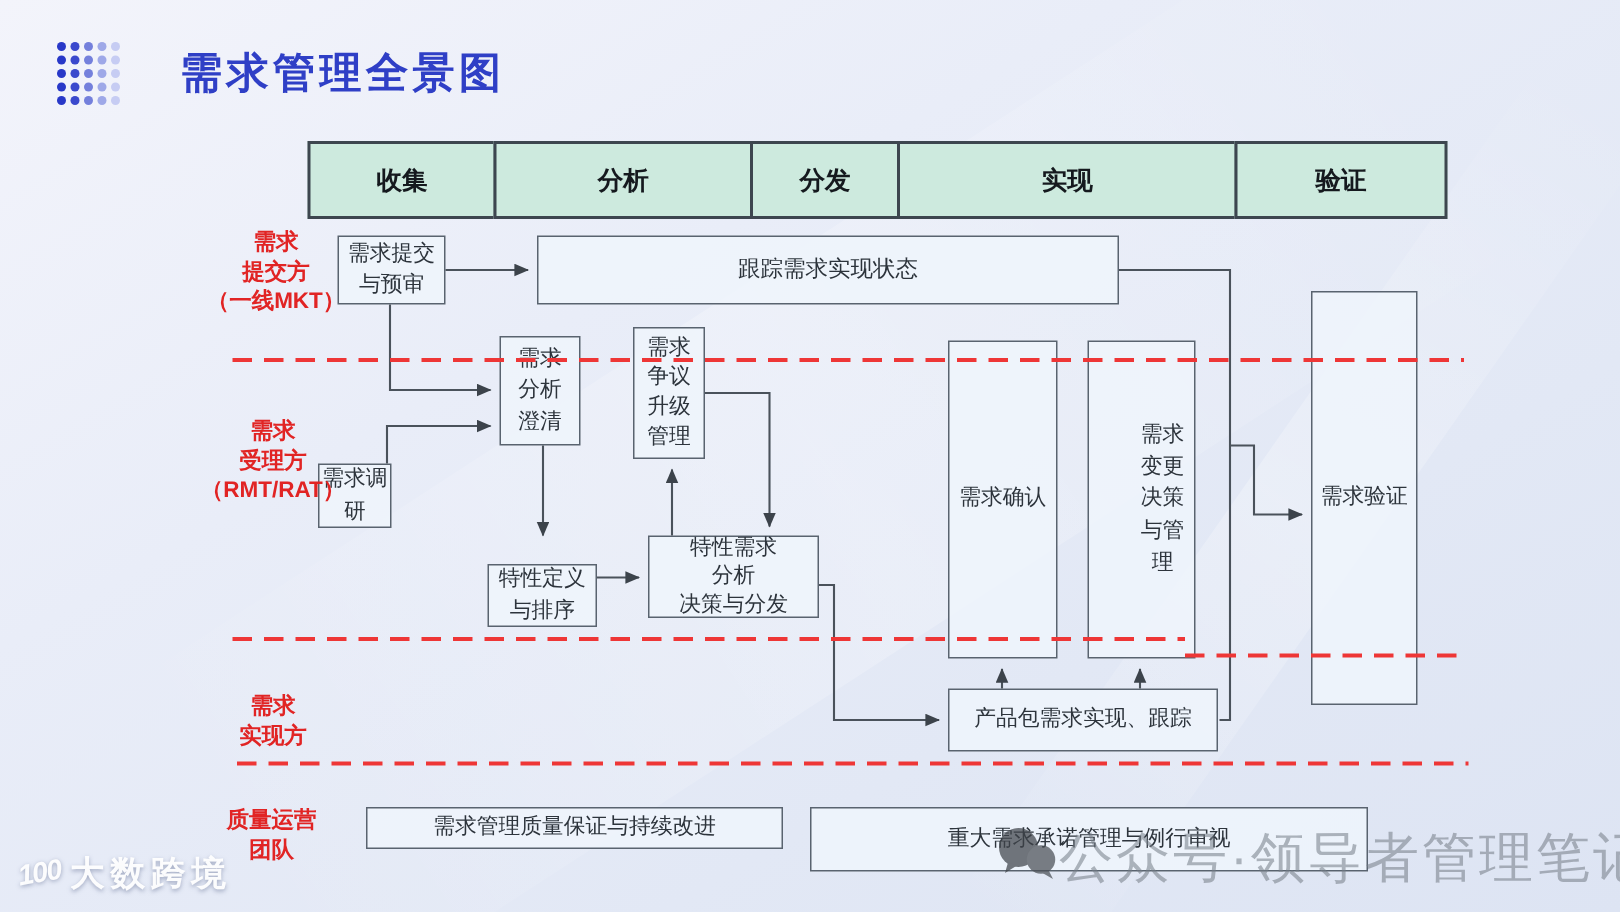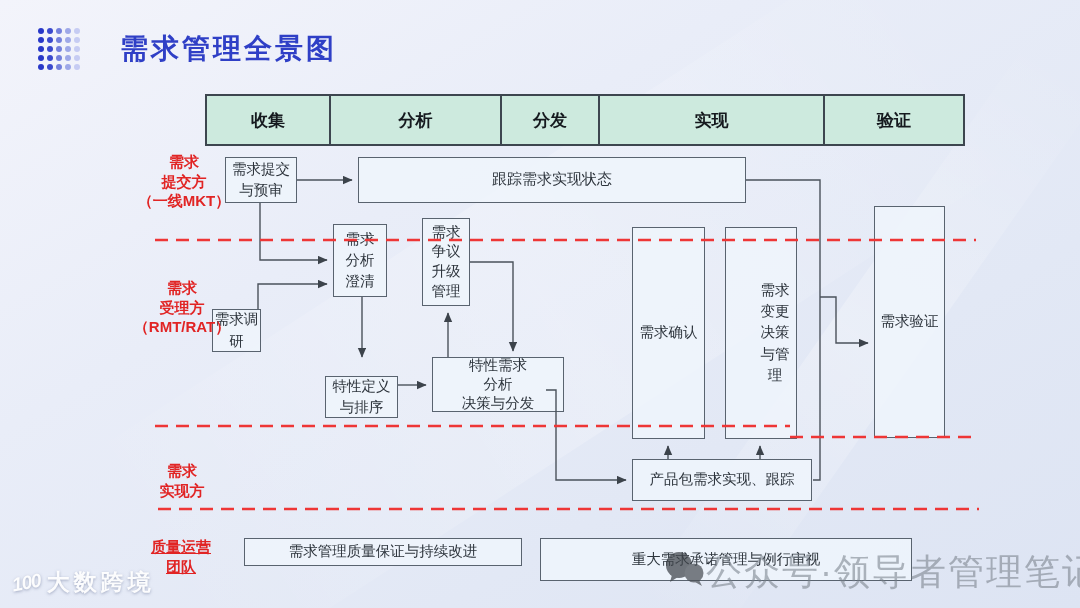--- a/index.html
+++ b/index.html
@@ -31,38 +31,38 @@
   .p3{left:500px; width:100px;}
   .p4{left:598px; width:227px;}
   .p5{left:823px; width:142px;}
 
   
   .lane-label{position:absolute; z-index:3; color:#e12424; font-weight:bold;
     font-size:15px; line-height:1.3; text-align:center; white-space:pre-line;}
   .l1{left:128px; top:152px; width:112px;}
   .l2{left:122px; top:278px; width:120px;}
   .l3{left:138px; top:461px; width:88px;}
-  .l4{left:130px; top:537px; width:102px;text-decoration:underline;}
+  .l4{left:130px; top:537px; width:102px;}
 
   
   .box{position:absolute; z-index:1; box-sizing:border-box;
     background:rgba(238,244,252,.85); border:1.4px solid #59636f;
     display:flex; align-items:center; justify-content:center; text-align:center;
     white-space:pre-line; color:#2d343c; font-size:14.5px; line-height:1.45;
     font-family:"DejaVu Serif","Liberation Serif",serif;}
   .b-submit   {left:225px; top:157px; width:72px;  height:46px;}
   .b-track    {left:358px; top:157px; width:388px; height:46px; font-size:15px;}
   .b-clarify  {left:333px; top:224px; width:54px;  height:73px;}
   .b-dispute  {left:422px; top:218px; width:48px;  height:88px; line-height:1.35;}
   .b-research {left:212px; top:309px; width:49px;  height:43px;}
   .b-featdef  {left:325px; top:376px; width:73px;  height:42px;}
-  .b-featdec  {left:432px; top:357px; width:132px; height:55px; line-height:1.3;}
+  .b-featdec  {left:432px; top:357px; width:114px; height:55px; line-height:1.3;}
   .b-confirm  {left:632px; top:227px; width:73px;  height:212px;}
   .b-change   {left:725px; top:227px; width:72px;  height:212px;padding-left:28px;}
-  .b-verify   {left:874px; top:206px; width:71px;  height:232px;}
+  .b-verify   {left:874px; top:194px; width:71px;  height:276px;}
   .b-package  {left:632px; top:459px; width:180px; height:42px;}
   .b-qa       {left:244px; top:538px; width:278px; height:28px;text-align:center;}
   .b-major    {left:540px; top:538px; width:372px; height:43px;}
 
   .overlay{position:absolute; left:0; top:0; z-index:2; pointer-events:none;}
 
   
   .wm-left{position:absolute; left:12px; top:567px; z-index:4; display:flex; align-items:center;
     color:rgba(255,255,255,.95); text-shadow:0 1px 3px rgba(130,140,170,.7); font-weight:bold;}
   .logo-100{font-size:19px; font-style:italic; transform:rotate(-10deg); margin-right:6px; letter-spacing:-1px;}

